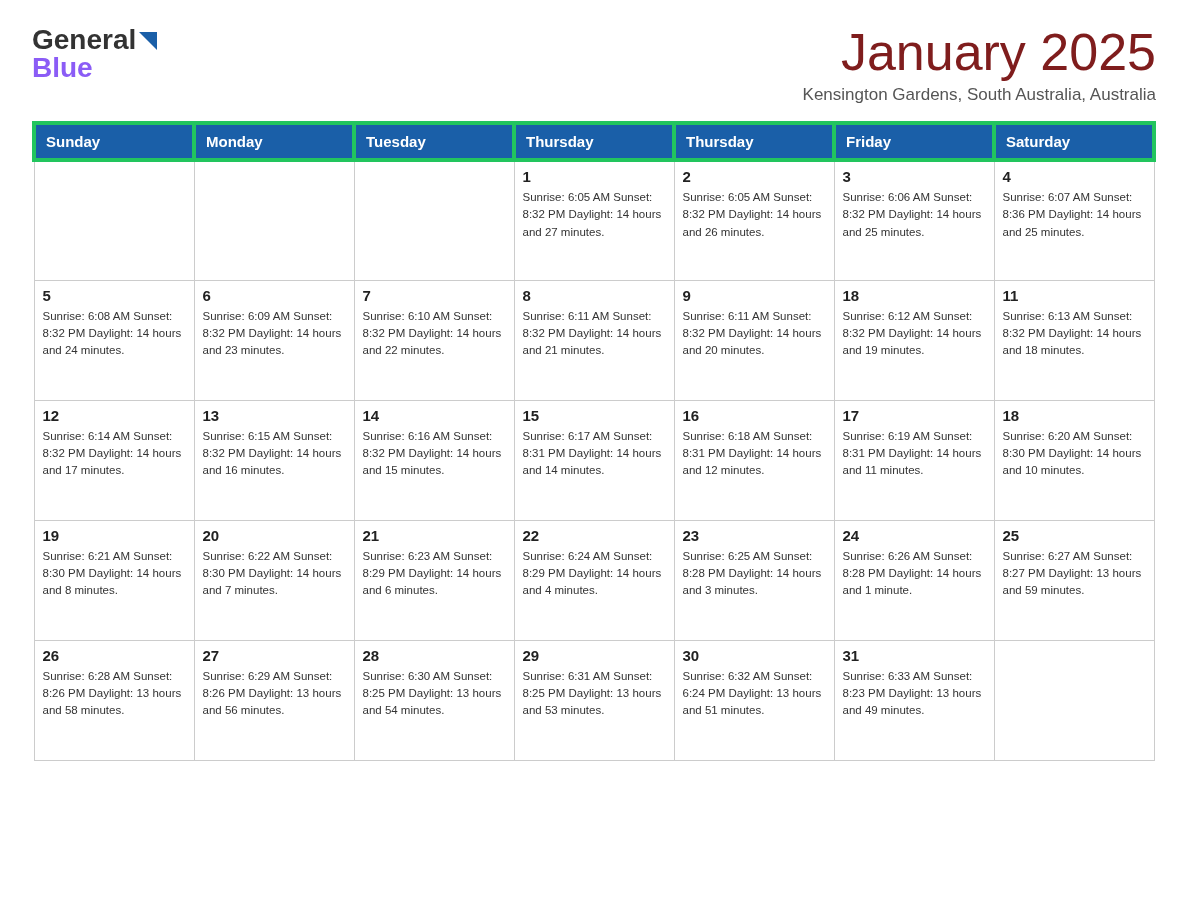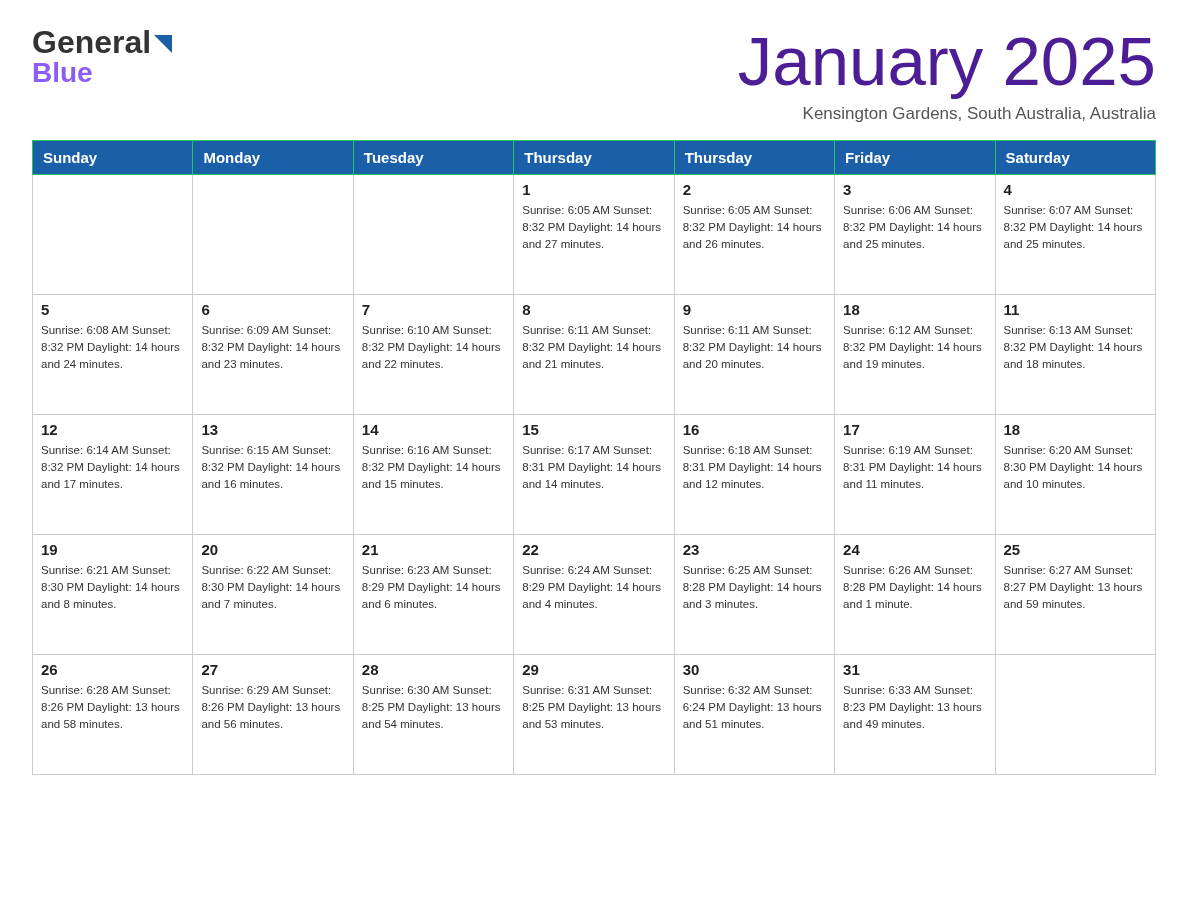--- a/index.html
+++ b/index.html
@@ -18,43 +18,43 @@
     }
     .logo {
       display: flex;
       flex-direction: column;
       align-items: flex-start;
     }
     .title-section {
       text-align: right;
     }
     .month-title {
-      font-size: 69px;
+      font-size: 52px;
       font-weight: normal;
-      color: #4c1d95;
+      color: #7f1d1d;
       line-height: 1.1;
     }
     .location-subtitle {
       font-size: 17px;
       color: #555;
       margin-top: 4px;
     }
     .calendar-table {
       width: 100%;
       border-collapse: collapse;
       margin-top: 16px;
     }
     .calendar-table th {
       background-color: #1a5fa8;
       color: #fff;
       font-size: 15px;
       font-weight: bold;
       padding: 8px 10px;
       text-align: left;
-      border: 1px solid #22c55e;
+      border: 4px solid #22c55e;
     }
     .calendar-table td {
       border: 1px solid #ccc;
       vertical-align: top;
       padding: 6px 8px;
       width: 14.28%;
       min-height: 120px;
       height: 120px;
     }
     .day-number {
@@ -75,21 +75,21 @@
       display: flex;
       align-items: center;
     }
   </style>
 </head>
 <body>
 
 <div class="header">
   <div class="logo">
     <div class="logo-row">
-      <span style="font-size:32px;font-weight:bold;color:#333;">General</span>
+      <span style="font-size:28px;font-weight:bold;color:#333;">General</span>
       <svg width="18" height="18" viewBox="0 0 18 18" style="margin-left:3px;margin-top:2px;">
         <polygon points="0,0 18,0 18,18" fill="#1a5fa8"></polygon>
       </svg>
     </div>
     <span style="font-size:28px;font-weight:bold;color:#8b5cf6;margin-top:-4px;">Blue</span>
   </div>
   <div class="title-section">
     <div class="month-title">January 2025</div>
     <div class="location-subtitle">Kensington Gardens, South Australia, Australia</div>
   </div>
@@ -129,21 +129,21 @@
         <td>
           <div class="day-number">3</div>
           <div class="day-info">Sunrise: 6:06 AM
 Sunset: 8:32 PM
 Daylight: 14 hours
 and 25 minutes.</div>
         </td>
         <td>
           <div class="day-number">4</div>
           <div class="day-info">Sunrise: 6:07 AM
-Sunset: 8:32 PM
+Sunset: 8:36 PM
 Daylight: 14 hours
 and 25 minutes.</div>
         </td>
       </tr>
       <tr>
         <td>
           <div class="day-number">5</div>
           <div class="day-info">Sunrise: 6:08 AM
 Sunset: 8:32 PM
 Daylight: 14 hours

